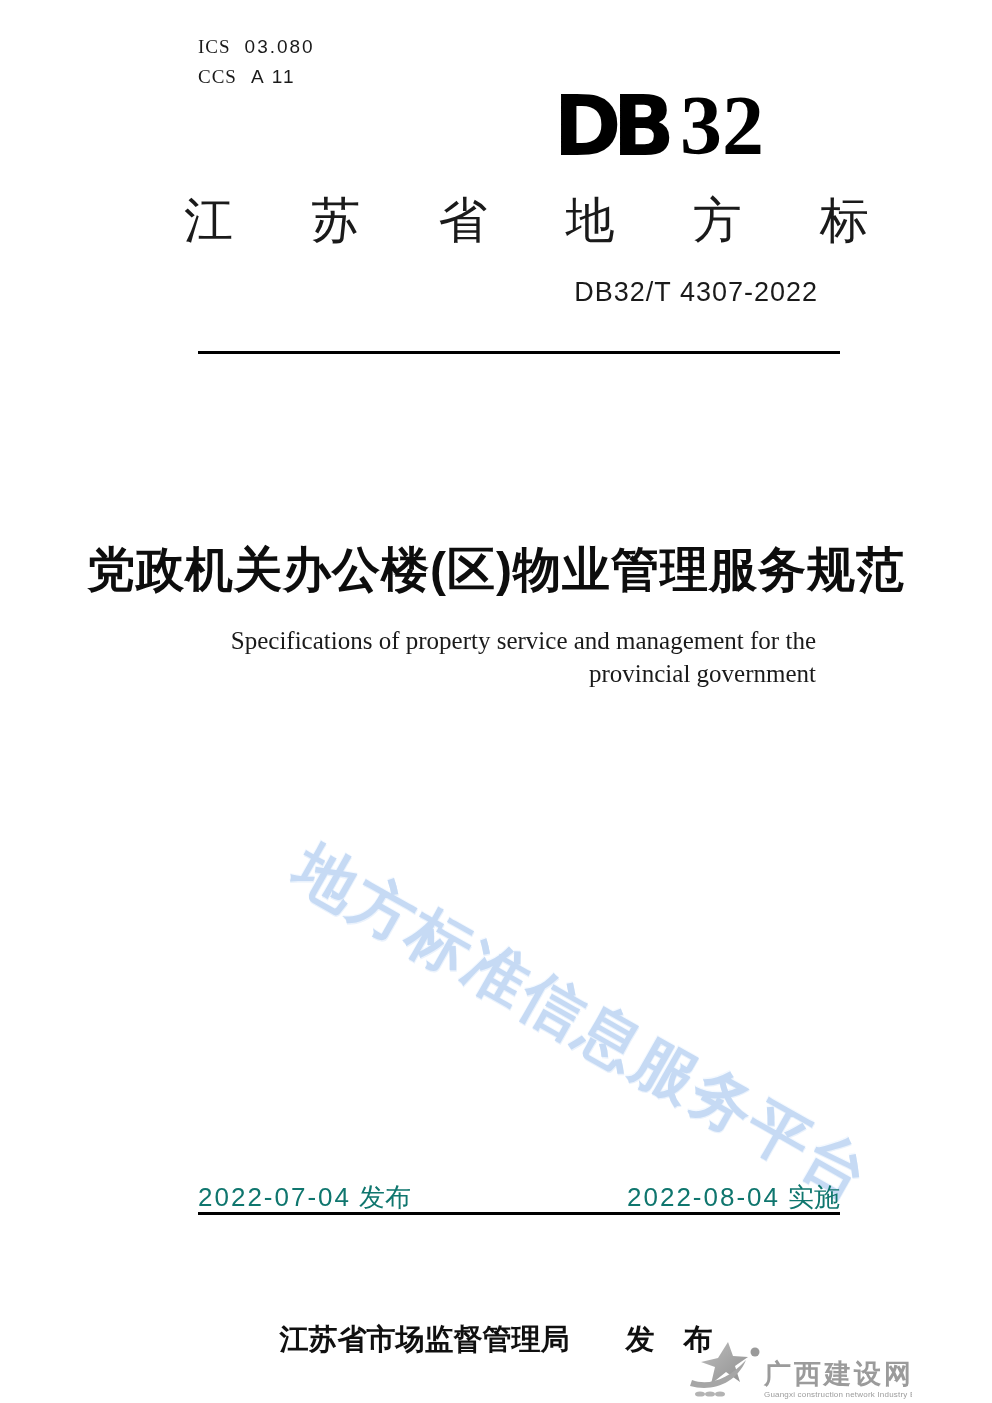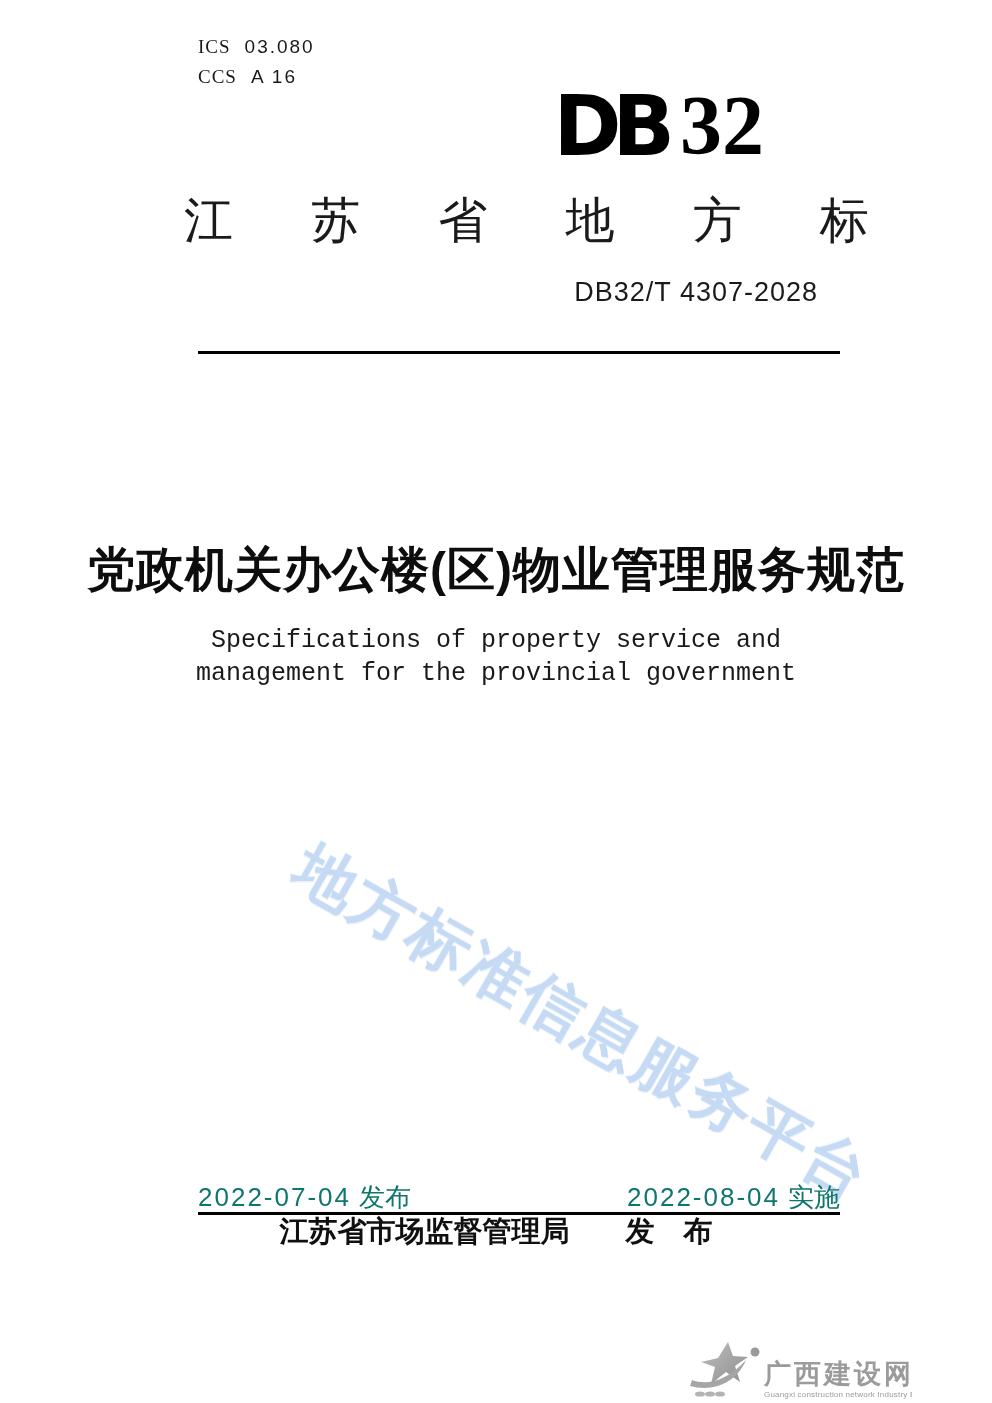--- a/index.html
+++ b/index.html
@@ -54,21 +54,21 @@
   .rule-bottom{top:1212px;}
 
   
   .title-zh{
     position:absolute;left:0;right:0;top:538px;
     text-align:center;font-size:48px;font-weight:700;
     letter-spacing:1px;color:#0d0d0d;white-space:nowrap;
   }
   .title-en{
     position:absolute;left:96px;right:96px;top:624px;
-    text-align:center;font-family:Liberation Mono, monospace;
+    text-align:right;font-family:Liberation Serif, serif;
     font-size:25px;line-height:33px;color:#1a1a1a;
   }
   .title-en span{display:block;}
 
   
   .watermark{
     position:absolute;left:240px;top:826px;
     transform:rotate(29.5deg);transform-origin:0 0;
     font-size:62px;font-weight:700;letter-spacing:3px;
     white-space:nowrap;color:var(--watermark,#c3d9f4);
@@ -81,21 +81,21 @@
     position:absolute;left:118px;right:72px;top:1180px;
     display:flex;justify-content:space-between;
     font-size:26px;color:#0f766e;
   }
   .dates-row .date{letter-spacing:2px;font-family:"Liberation Sans",sans-serif;}
   .dates-row .dlabel{margin-left:8px;font-weight:500;}
   .date-pair{white-space:nowrap;}
 
   
   .publisher-row{
-    position:absolute;left:0;right:0;top:1212px;
+    position:absolute;left:0;right:0;top:1320px;
     display:flex;justify-content:center;align-items:baseline;gap:56px;
     font-size:29px;font-weight:600;color:#101010;white-space:nowrap;
   }
 
   
   .site-badge{
     position:absolute;right:12px;top:1340px;width:216px;height:60px;
     display:flex;align-items:flex-end;color:var(--logo-grey,#9b9b9b);
   }
   .site-badge .star{width:78px;height:60px;flex:0 0 auto;}
@@ -111,39 +111,39 @@
 </head>
 <body>
 
 <div class="page">
 
   <div class="codes">
     <div class="row">
       <span class="label">ICS</span><span class="value">03.080</span>
     </div>
     <div class="row">
-      <span class="label">CCS</span><span class="value">A 16</span>
+      <span class="label">CCS</span><span class="value">A 11</span>
     </div>
   </div>
 
   <div class="db-logo">
     <span class="db">DB</span><span class="num">32</span>
   </div>
 
   <div class="standard-type">
     <span>江</span>
     <span>苏</span>
     <span>省</span>
     <span>地</span>
     <span>方</span>
     <span>标</span>
     <span>准</span>
   </div>
 
-  <div class="standard-number">DB32/T 4307-2028</div>
+  <div class="standard-number">DB32/T 4307-2022</div>
 
   <div class="rule rule-top"></div>
 
   <div class="title-zh">党政机关办公楼(区)物业管理服务规范</div>
   <div class="title-en">
     <span>Specifications of property service and management for the provincial government</span>
   </div>
 
   <div class="watermark">地方标准信息服务平台</div>
 

